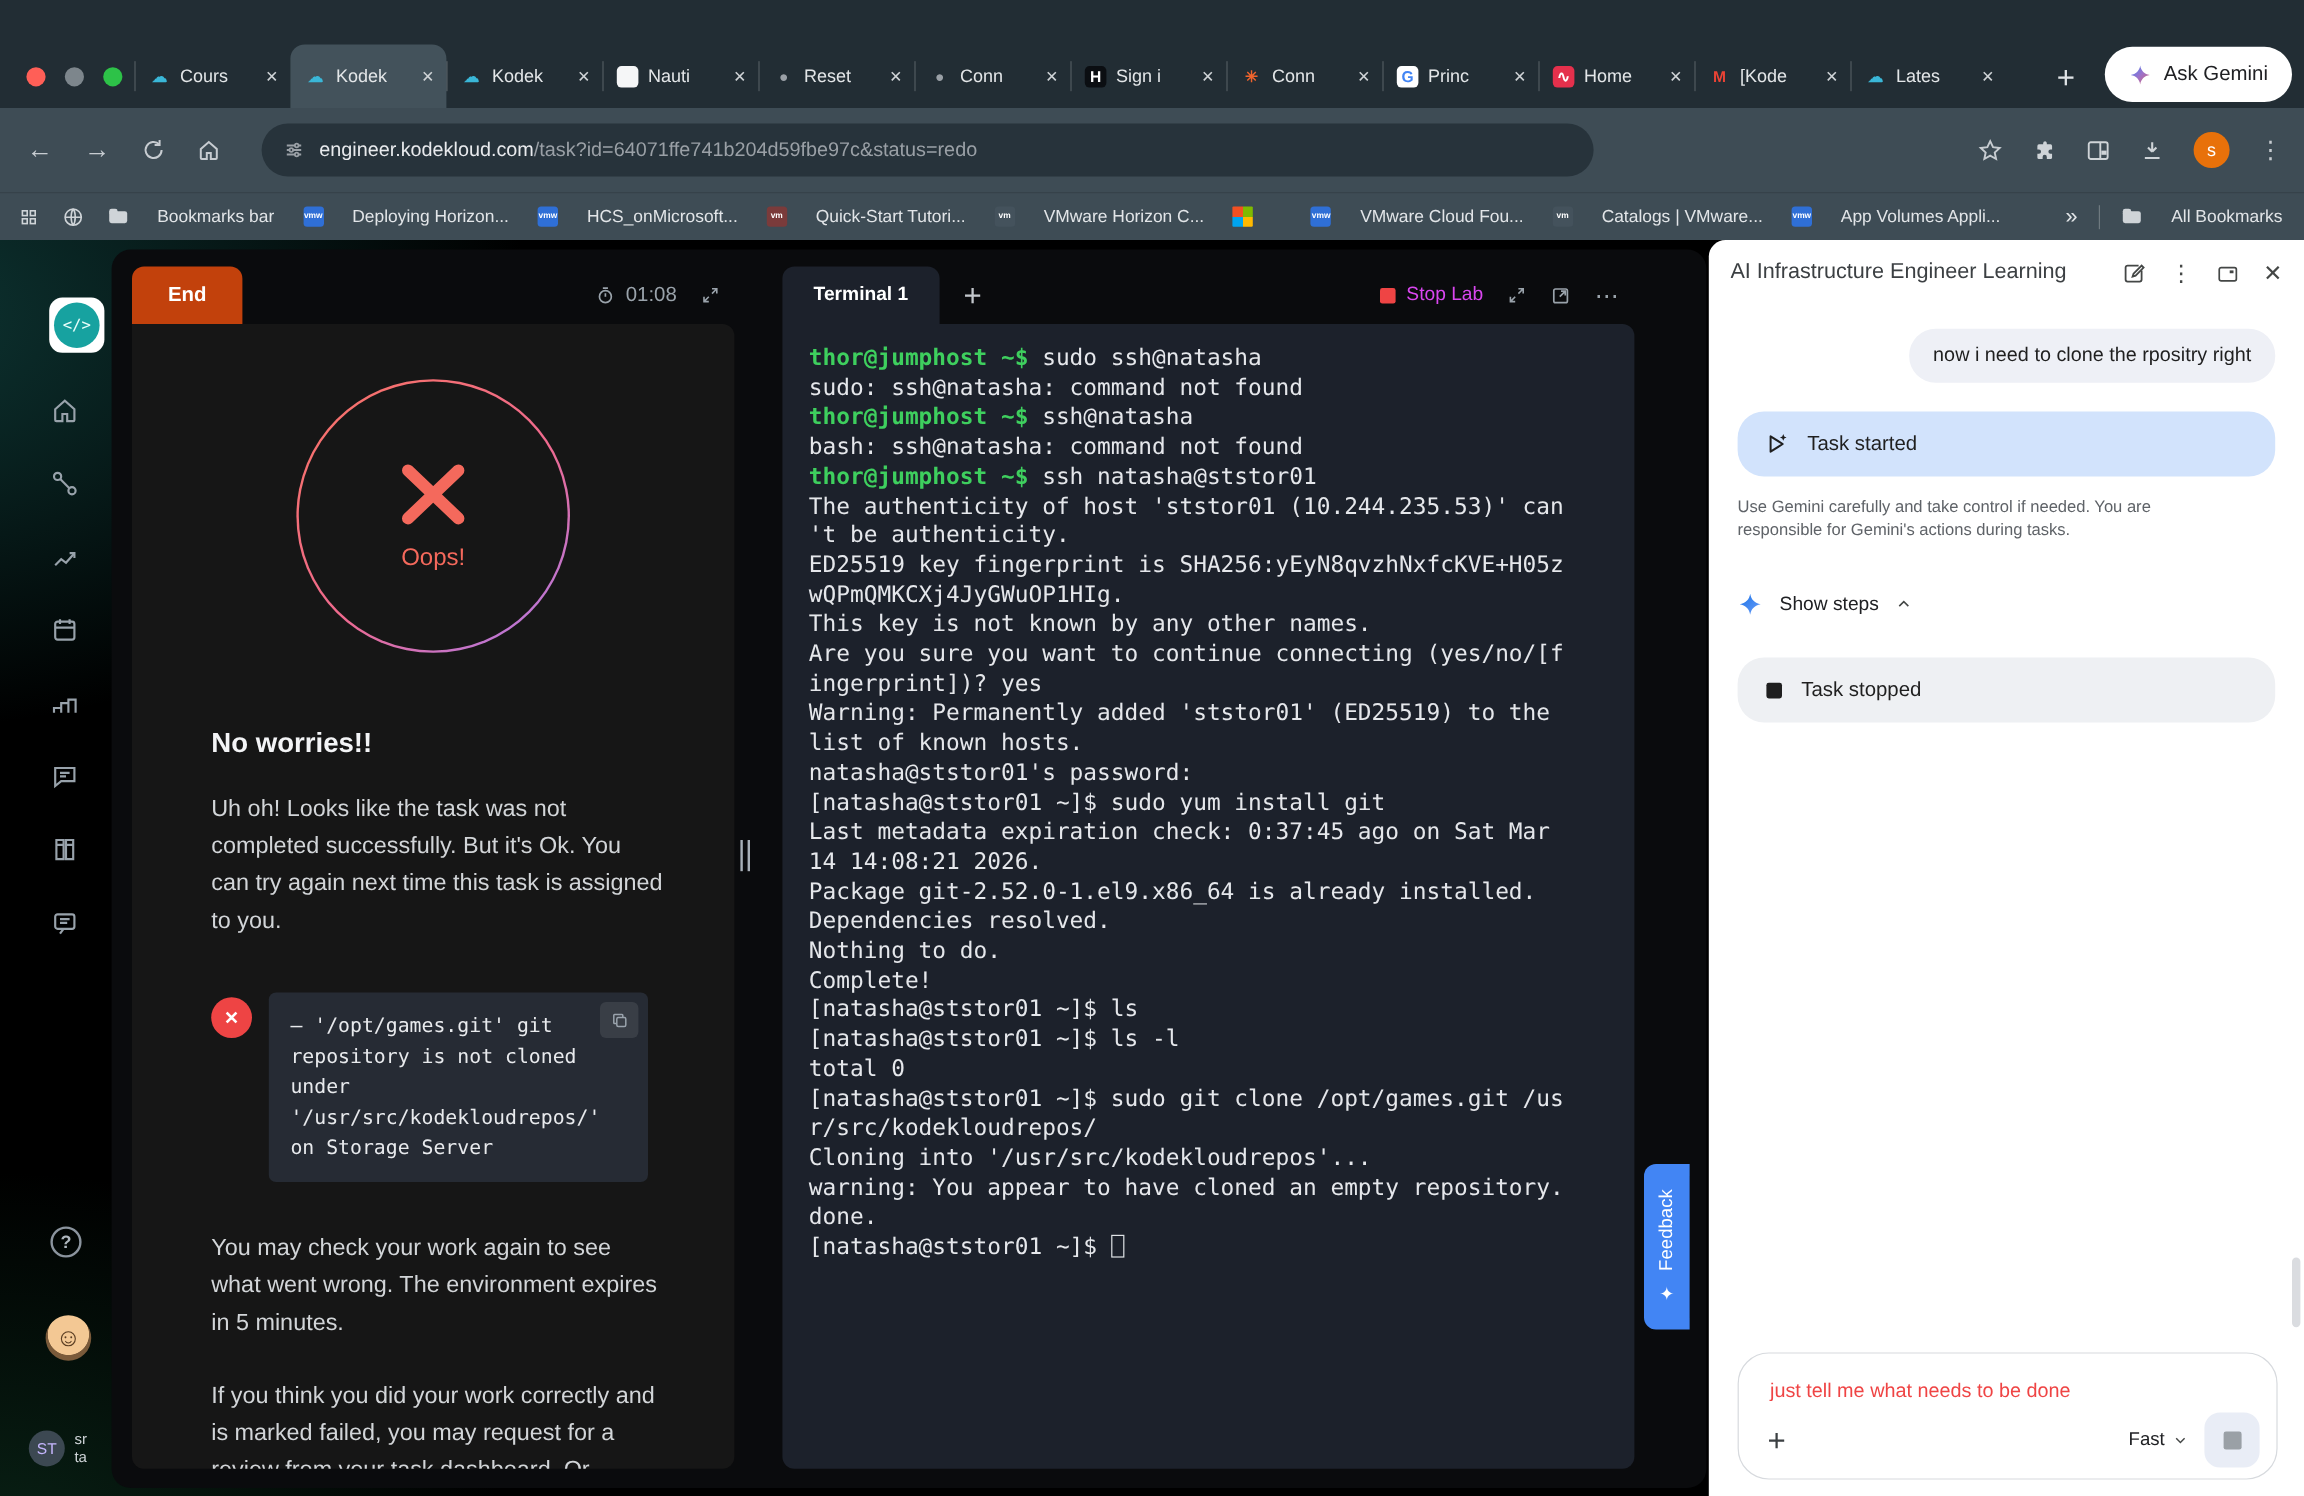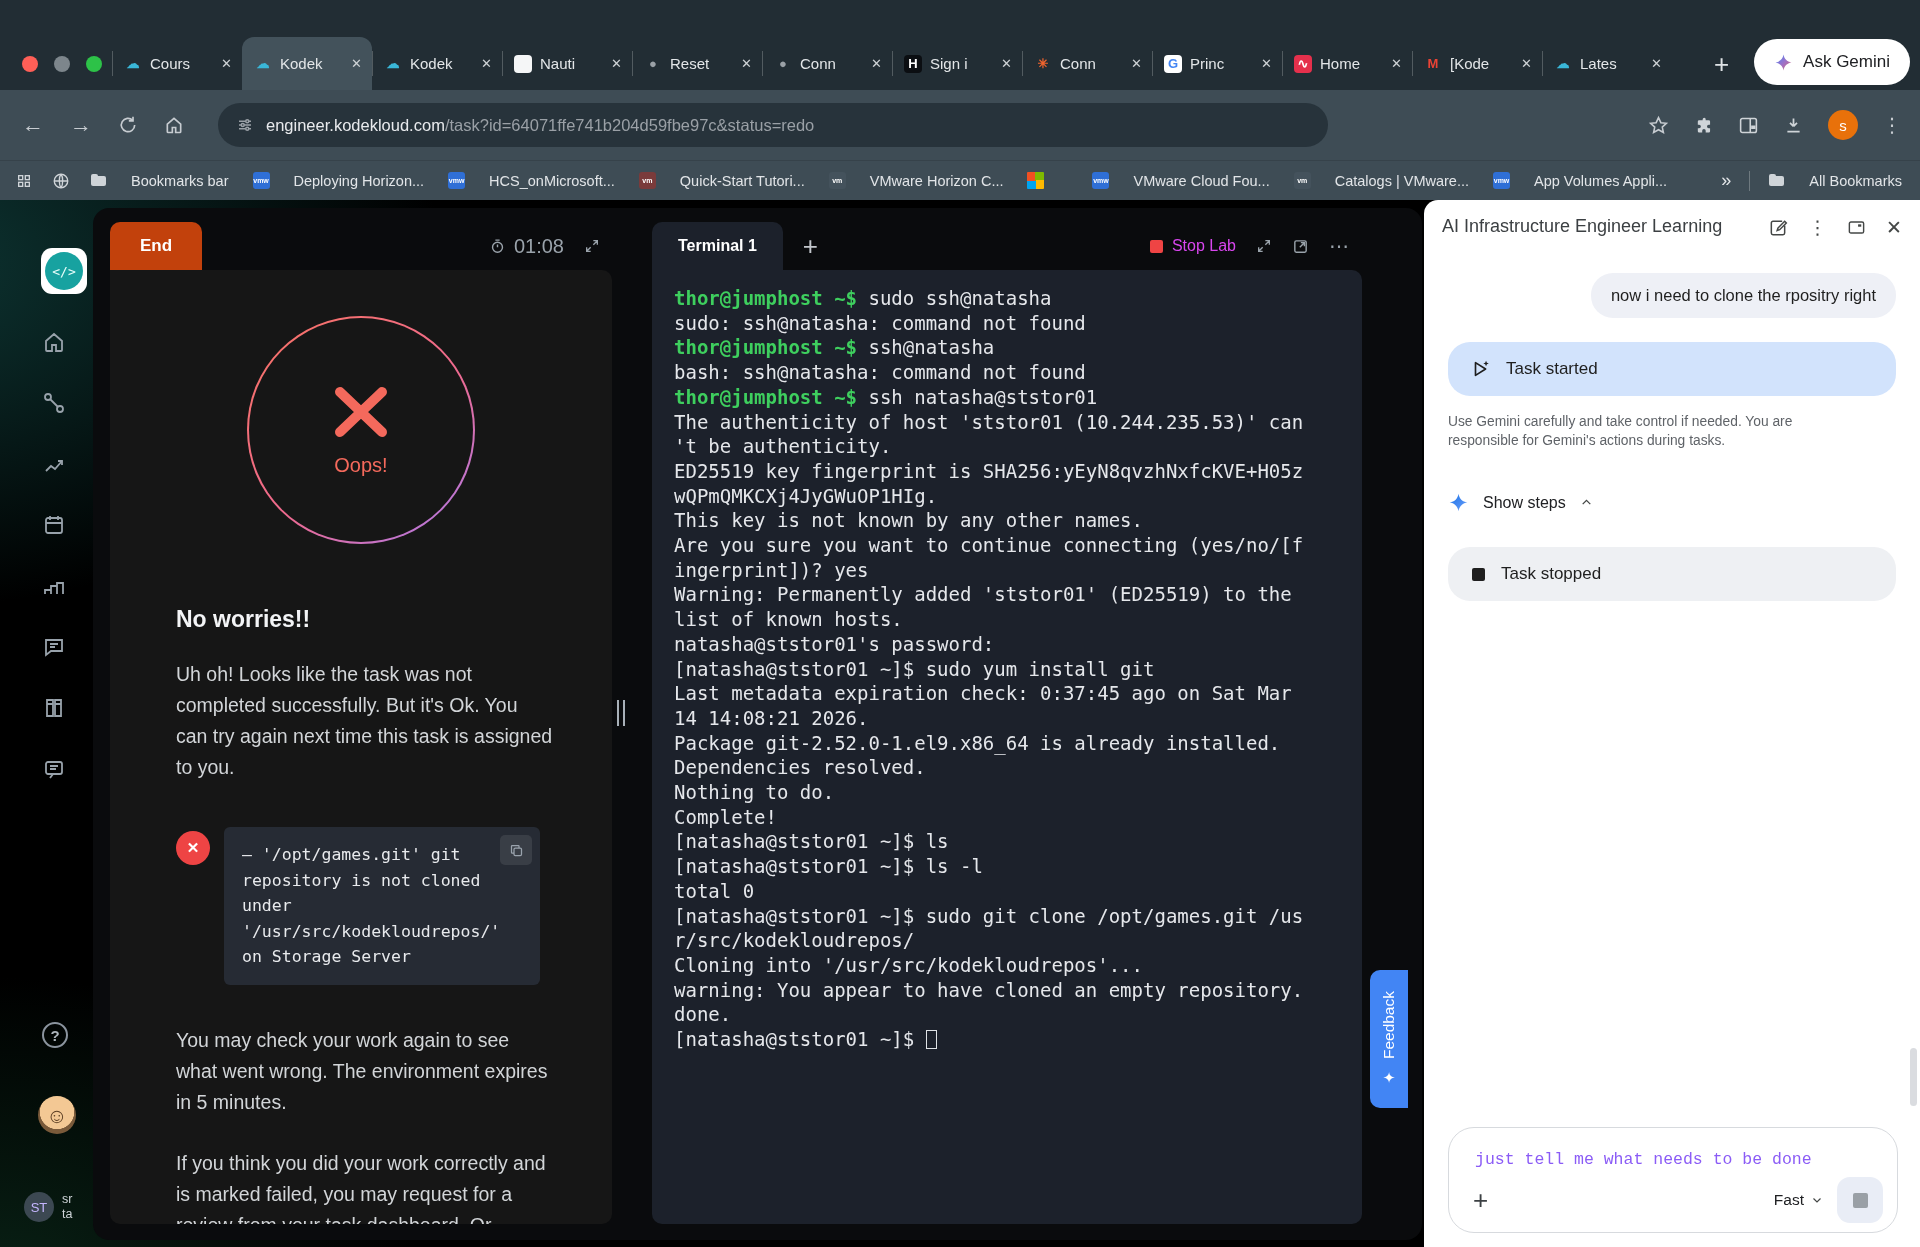--- a/index.html
+++ b/index.html
@@ -77,21 +77,21 @@
 
   .card { position:absolute; top:14px; height:1002px; }
   .card-head { height:48px; display:flex; align-items:center; position:relative; }
   .card-tab { height:48px; display:flex; align-items:center; padding:0 30px; border-radius:10px 10px 0 0;
               color:#fff; font-size:17px; font-weight:700; }
   .head-right { position:absolute; right:12px; top:0; height:48px; display:flex; align-items:center; gap:20px; color:#9aa3ab; }
 
   .endcard { left:17px; width:502px; }
   .endcard .card-tab { background:#c2410c; }
   .end-body { height:954px; background:#161616; border-radius:0 10px 10px 10px; overflow:hidden; padding-top:46px; }
-  .timer { display:flex; align-items:center; gap:8px; color:#9aa3ab; font-size:20px; }
+  .timer { display:flex; align-items:center; gap:8px; color:#9aa3ab; font-size:17px; }
 
   .oops-ring { width:228px; height:228px; margin:0 auto; border-radius:50%; padding:2px;
                background:linear-gradient(140deg,#f97362 0%,#ef6a8f 55%,#a87bf0 100%); }
   .oops-in { width:100%; height:100%; border-radius:50%; background:#161616; display:flex; flex-direction:column;
              align-items:center; justify-content:center; gap:14px; }
   .oops-label { color:#f4695c; font-size:20px; }
   .end-text { padding:0 66px; }
   .nw-head { margin-top:62px; color:#f3f4f6; font-size:23px; font-weight:700; }
   .end-p { margin-top:26px; color:#d2d5d8; font-size:19.5px; line-height:31px; width:378px; }
   .err-row { margin-top:44px; display:flex; gap:14px; align-items:flex-start; }
@@ -130,21 +130,21 @@
   .started { margin-top:24px; background:#d2e3fc; border-radius:22px; height:54px; display:flex; align-items:center;
              gap:14px; padding:0 22px; font-size:17px; color:#1f1f1f; }
   .disclaimer { margin-top:16px; font-size:13.8px; line-height:19px; color:#5f6368; padding-right:46px; }
   .showsteps { margin-top:42px; display:flex; align-items:center; gap:14px; font-size:16px; color:#202124; }
   .stopped { margin-top:34px; background:#eef0f3; border-radius:22px; height:54px; display:flex; align-items:center;
              gap:16px; padding:0 24px; font-size:17px; color:#1f1f1f; }
   .stop-blk { width:13px; height:13px; background:#1f1f1f; border-radius:2px; }
   .gem-scroll { position:absolute; right:3px; top:848px; width:7px; height:58px; background:#dadce0; border-radius:4px; }
   .gem-input { position:absolute; left:24px; right:22px; bottom:14px; height:106px; border:1px solid #d7dade;
                border-radius:26px; background:#fff; }
-  .gi-text { padding:22px 24px 0 26px; font-size:16.5px; color:#8b5cf6;font-family:Liberation Mono, monospace; }
+  .gi-text { padding:22px 24px 0 26px; font-size:16.5px; color:#ef4444; }
   .gi-row { position:absolute; left:0; right:0; bottom:0; height:58px; display:flex; align-items:center; padding:0 14px 6px 24px; }
   .gi-plus { font-size:26px; color:#3c4043; font-weight:300; }
   .gi-right { margin-left:auto; display:flex; align-items:center; gap:14px; }
   .gi-model { font-size:15.5px; color:#202124; display:flex; align-items:center; gap:7px; }
   .gi-send { width:46px; height:46px; background:#e9edf6; border-radius:13px; display:flex; align-items:center; justify-content:center; }
   .gi-send span { width:15px; height:15px; background:#9aa0a6; border-radius:2px; display:block; }
 
   .feedback { position:absolute; left:1370px; top:770px; width:38px; height:138px; background:#4285f4;
               border-radius:10px 0 0 10px; display:flex; flex-direction:column; align-items:center;
               justify-content:center; gap:9px; color:#fff; }

